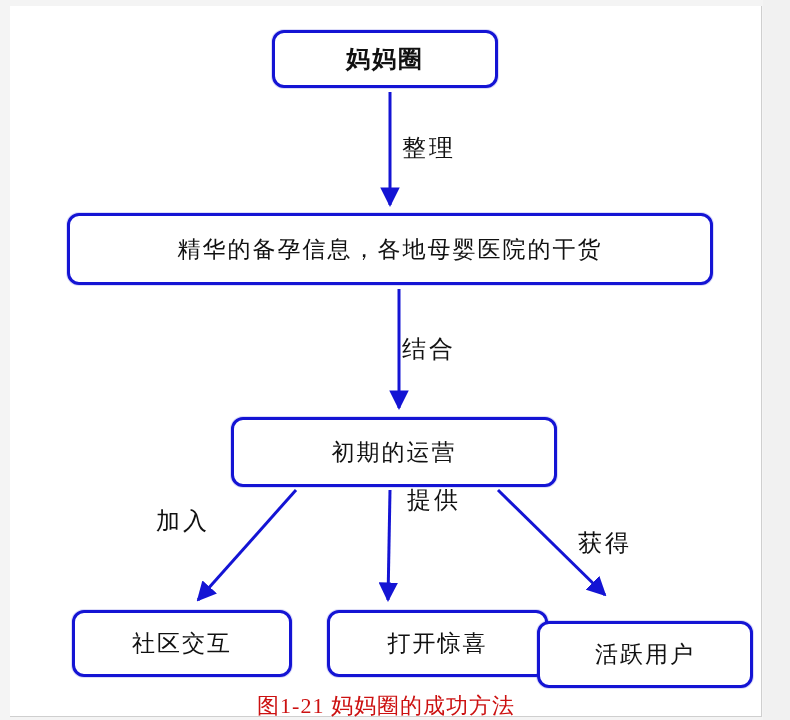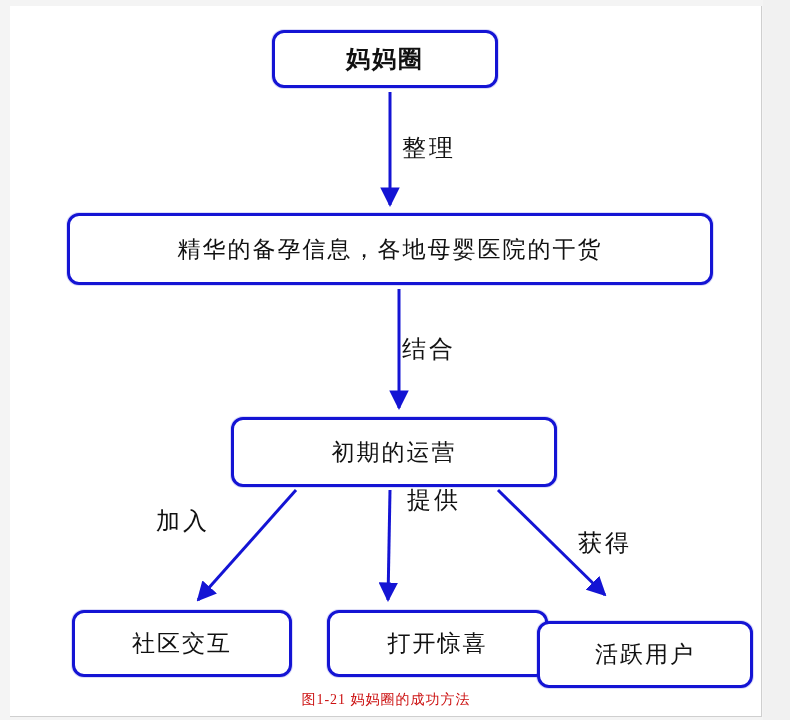--- a/index.html
+++ b/index.html
@@ -63,21 +63,21 @@
   .lbl-organize { left: 392px; top: 126px; }
   .lbl-combine  { left: 392px; top: 327px; }
   .lbl-join     { left: 146px; top: 499px; }
   .lbl-provide  { left: 397px; top: 478px; }
   .lbl-obtain   { left: 568px; top: 499px; margin-top: 22px; }
   .caption {
     position: absolute;
     left: 0; top: 685px;
     width: 752px;
     text-align: center;
-    font-size: 14px;
+    font-size: 22px;
     color: var(--caption, #cc1111);
     letter-spacing: 1px;
   }
 </style>
 </head>
 <body>
 
 <div class="right-gutter"></div>
 
 <div class="canvas">

